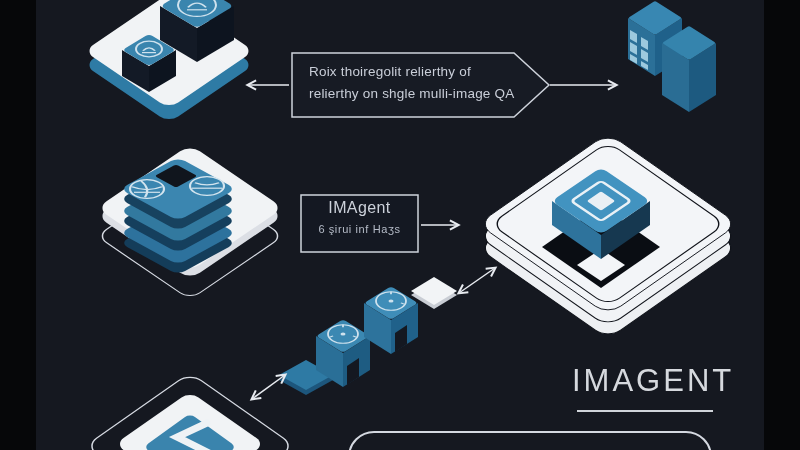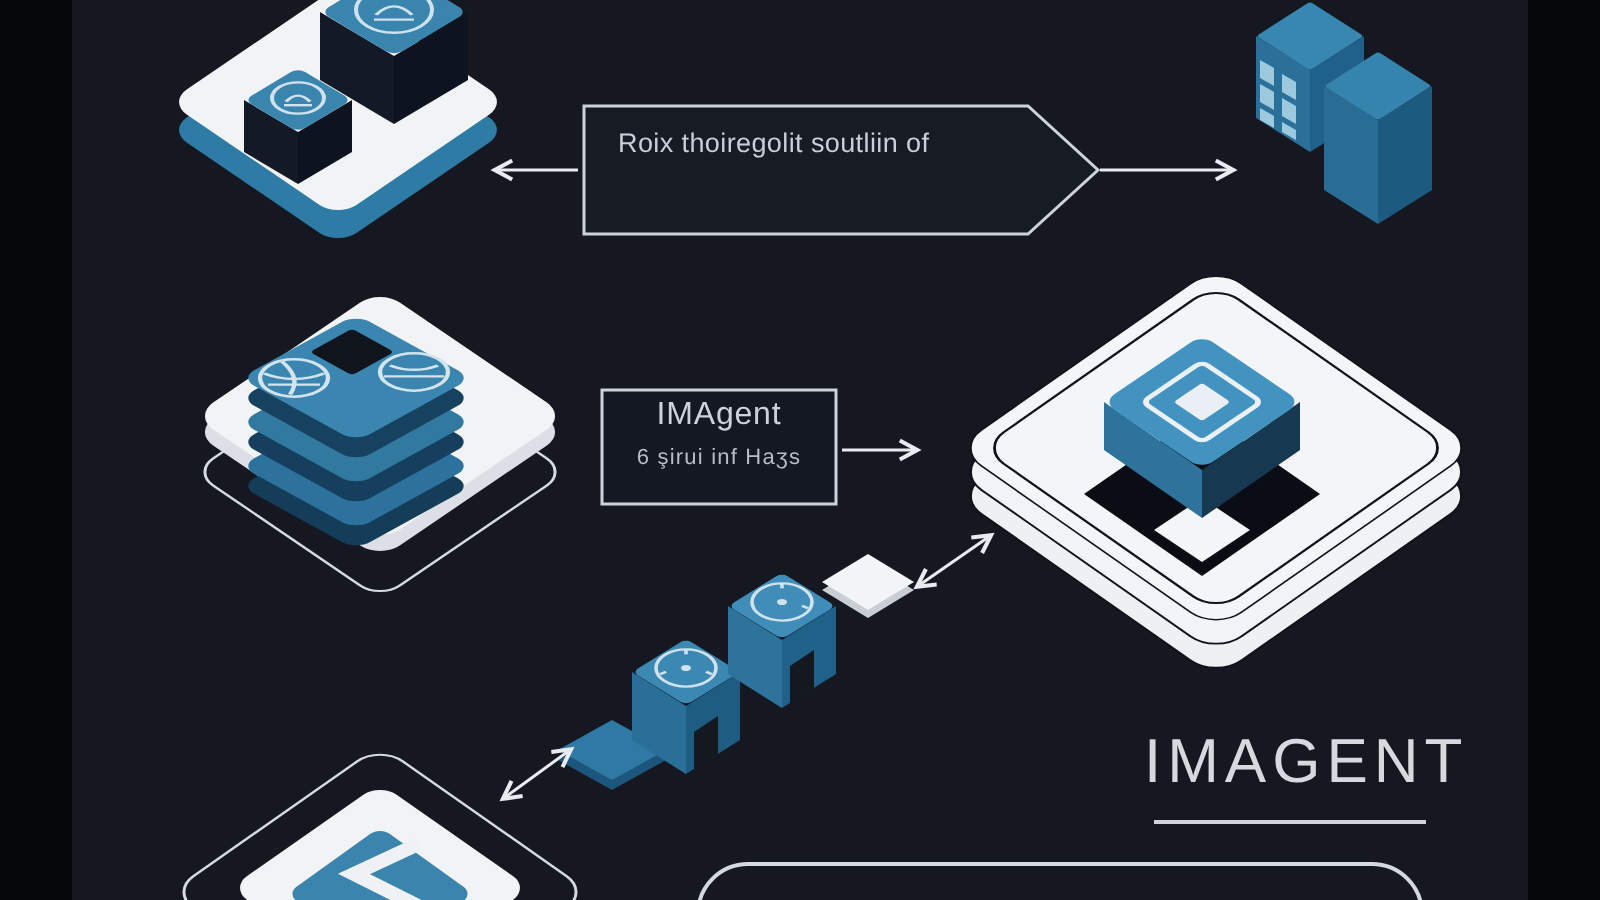--- a/index.html
+++ b/index.html
@@ -224,21 +224,22 @@
   </g>
 
   <line x1="252" y1="399" x2="285" y2="375" stroke="#e8ebf0" stroke-width="1.5" marker-start="url(#ah)" marker-end="url(#ah)"></line>
   <line x1="459" y1="293" x2="495" y2="268" stroke="#e8ebf0" stroke-width="1.5" marker-start="url(#ah)" marker-end="url(#ah)"></line>
 </svg>
 
 <div class="letterbox left"></div>
 <div class="letterbox right"></div>
 
 <div class="callout-top-text">
-  <div>Roix thoiregolit soutliin of</div>
+  <div>Roix thoiregolit relierthy of</div>
+  <div>relierthy on shgle mulli-image QA</div>
 </div>
 
 <div class="callout-mid-text">
   <div class="t">IMAgent</div>
   <div class="s">6 şirui inf Haʒs</div>
 </div>
 
 <div class="brand">IMAGENT</div>
 <div class="brand-underline"></div>
 

